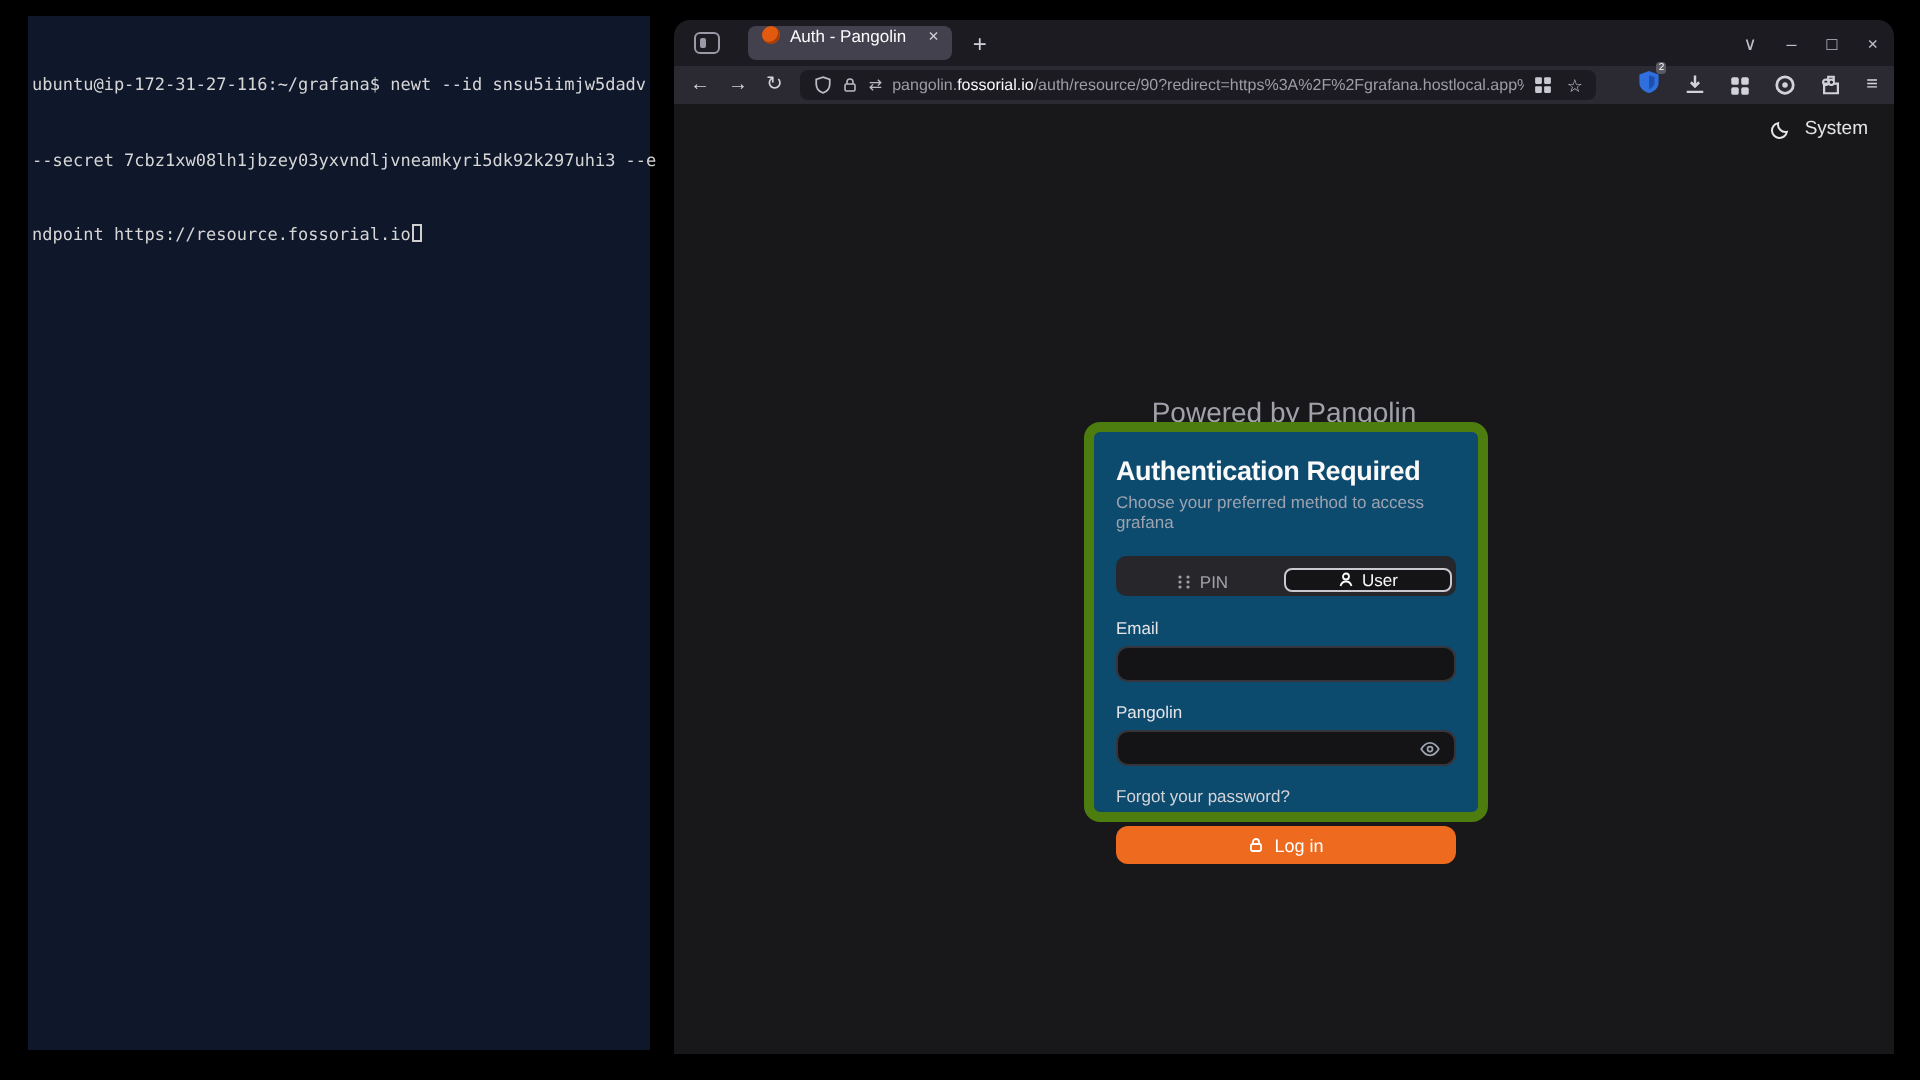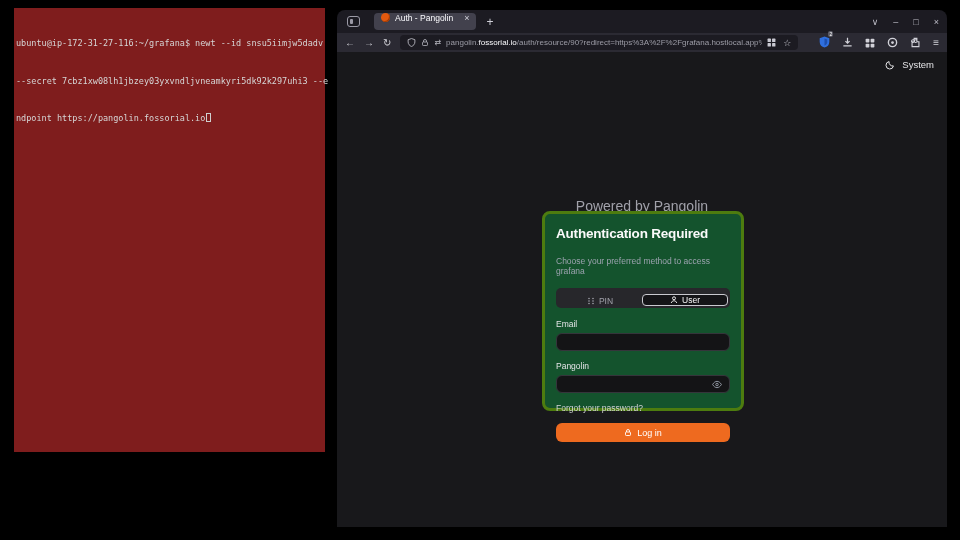--- a/index.html
+++ b/index.html
@@ -1,21 +1,21 @@
 <!DOCTYPE html>
 <html><head>
 <meta charset="utf-8">
 <style>
   * { margin:0; padding:0; box-sizing:border-box; }
   html,body { width:960px; height:540px; background:#000; overflow:hidden;
               font-family:"Liberation Sans", sans-serif; }
 
   
-  .terminal { position:absolute; left:14px; top:8px; width:311px; height:444px;
-              background:#7f1d1d; color:#d6d6d6;
+  .terminal { position:absolute; left:14px; top:8px; width:311px; height:517px;
+              background:#0f172a; color:#d6d6d6;
               font-family:"DejaVu Sans Mono", monospace;
               font-size:8.5px; line-height:12.5px; padding:4px 18px 0 2px;
               white-space:pre; }
   .cursor { display:inline-block; width:5px; height:9px; border:1px solid #cfcfcf;
             vertical-align:-1px; margin-left:1px; }
 
   
   .browser { position:absolute; left:337px; top:10px; width:610px; height:517px;
              background:#1c1b22; border-radius:8px 8px 0 0; overflow:hidden; }
 
@@ -57,24 +57,24 @@
   .content { position:absolute; left:0; top:42px; right:0; bottom:0; background:#18181b; }
 
   .theme-btn { position:absolute; right:13px; top:7px; display:flex; align-items:center;
                gap:7px; color:#e4e4e7; font-size:9.5px; }
 
   .powered { position:absolute; top:146px; left:0; right:0; text-align:center;
              font-size:14px; color:#a1a1aa; }
   .powered a { color:#a1a1aa; text-decoration:underline; }
 
   .card { position:absolute; left:205px; top:159px; width:202px; height:200px;
-          background:#14532d; border:3px solid #4d7c0f; border-radius:8px;
+          background:#0c4a6e; border:5px solid #4d7c0f; border-radius:8px;
           padding:12px 11px 0 11px; }
   .card h1 { color:#fafafa; font-size:13.5px; font-weight:bold; letter-spacing:-0.2px; }
-  .card .sub { color:#9ca3af; font-size:8.5px; margin:15px 0 12px; }
+  .card .sub { color:#9ca3af; font-size:8.5px; margin:3px 0 12px; }
 
   .switcher { height:20px; background:#27272b; border-radius:5px; padding:2px;
               display:flex; margin-bottom:11px;align-items:flex-end; }
   .sw-tab { flex:1; display:flex; align-items:center; justify-content:center; gap:4px;
             font-size:8.5px; color:#a1a1aa; border-radius:4px; }
   .sw-tab.active { background:#141417; border:1px solid #c9c9cf; color:#fafafa; }
 
   .field-label { color:#e4e4e7; font-size:8.5px; margin-bottom:4px; }
   .input { width:100%; height:18px; background:#141416; border:1px solid #35353b;
            border-radius:6px; margin-bottom:10px; position:relative; }
@@ -85,21 +85,21 @@
   .login-btn { width:100%; height:19px; background:#ee6a1f; border:none; border-radius:6px;
                display:flex; align-items:center; justify-content:center; gap:5px;
                color:#fff; font-size:9px; font-family:"Liberation Sans",sans-serif; }
 </style>
 </head>
 <body>
 
 <div class="terminal">
   <div>ubuntu@ip-172-31-27-116:~/grafana$ newt --id snsu5iimjw5dadv</div>
   <div>--secret 7cbz1xw08lh1jbzey03yxvndljvneamkyri5dk92k297uhi3 --e</div>
-  <div><span>ndpoint https://pangolin.fossorial.io</span><span class="cursor"></span></div>
+  <div><span>ndpoint https://resource.fossorial.io</span><span class="cursor"></span></div>
 </div>
 
 <div class="browser">
 
   <div class="tabbar">
     <div class="fxview"></div>
     <div class="tab">
       <span class="favicon"></span>
       <span class="tab-title">Auth - Pangolin</span>
       <span class="tab-close">×</span>

